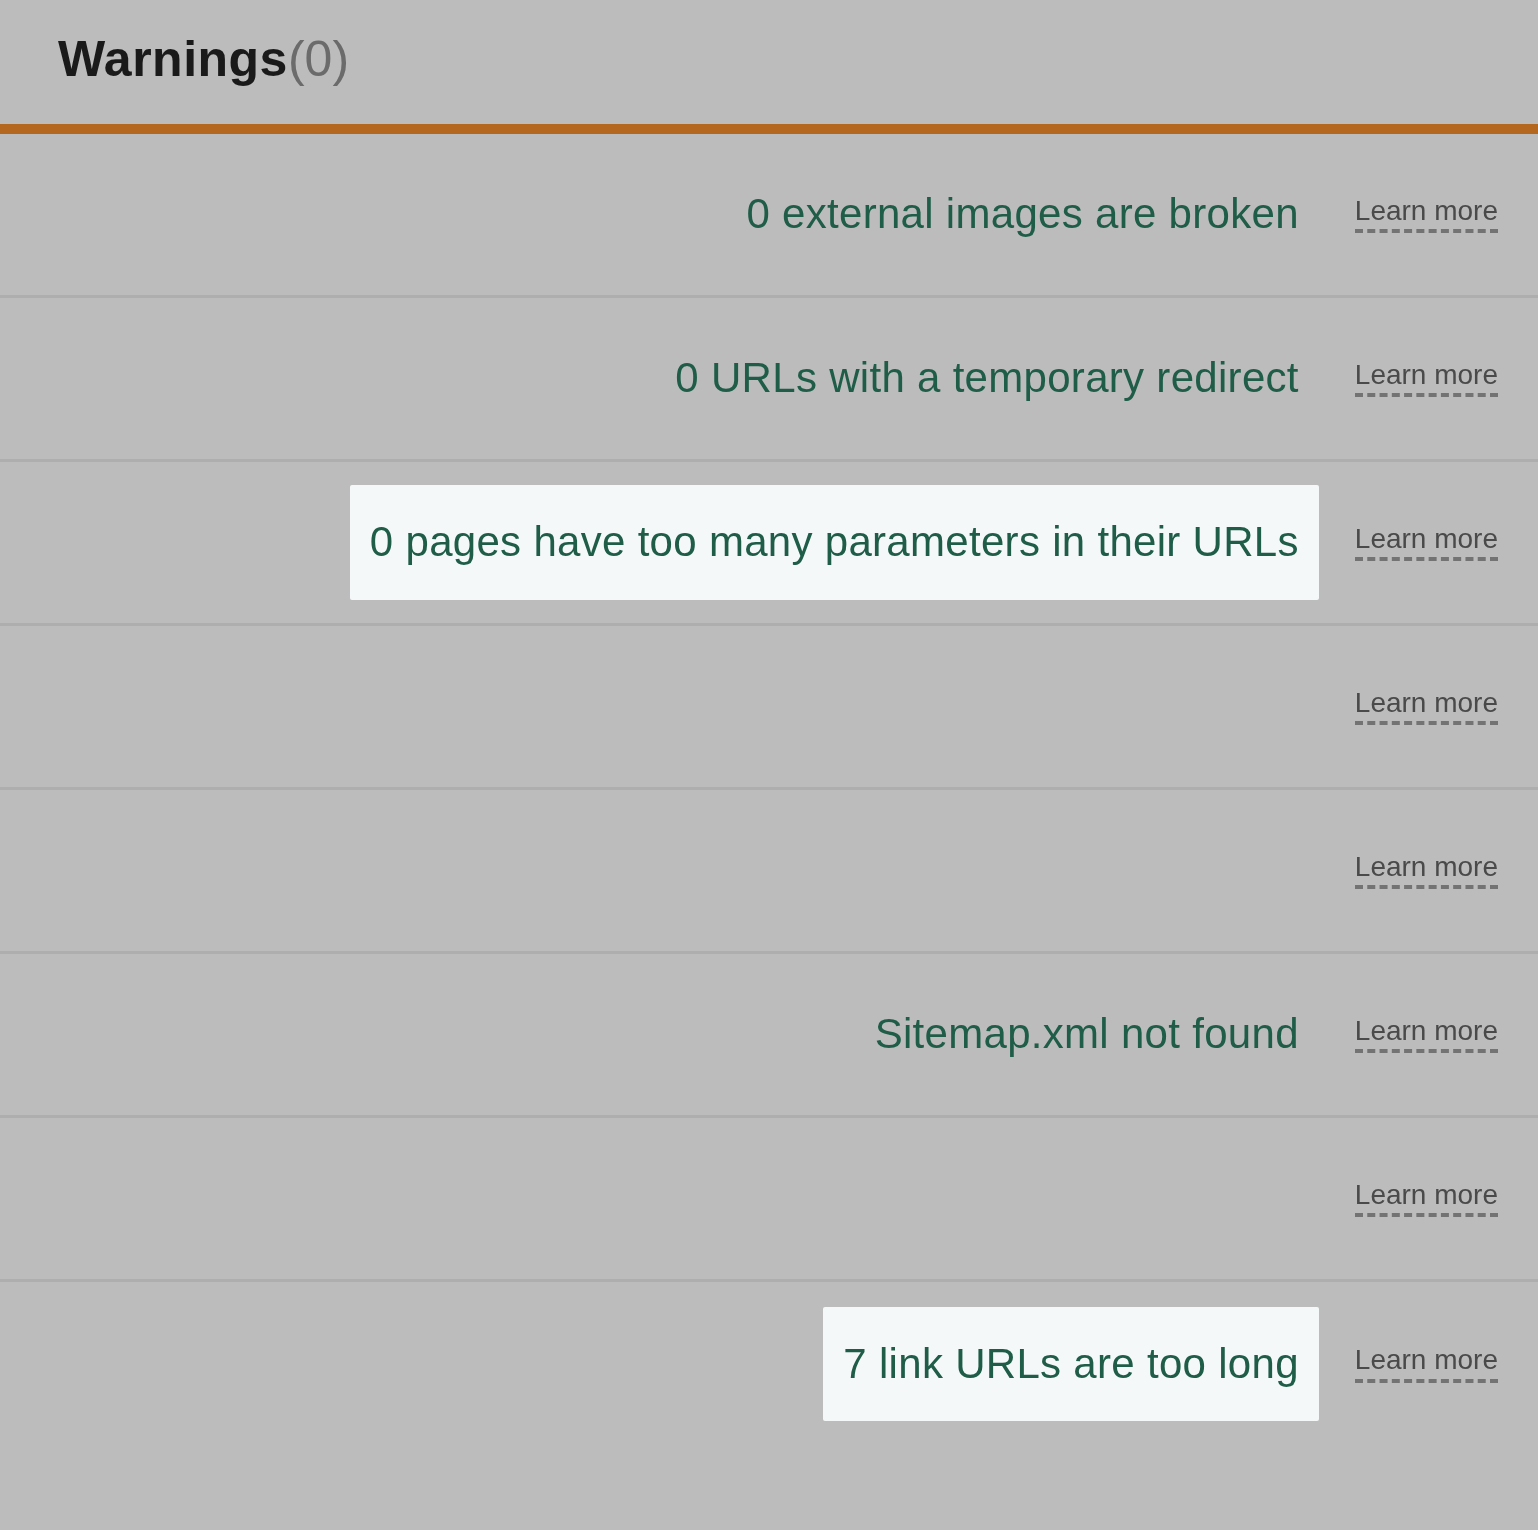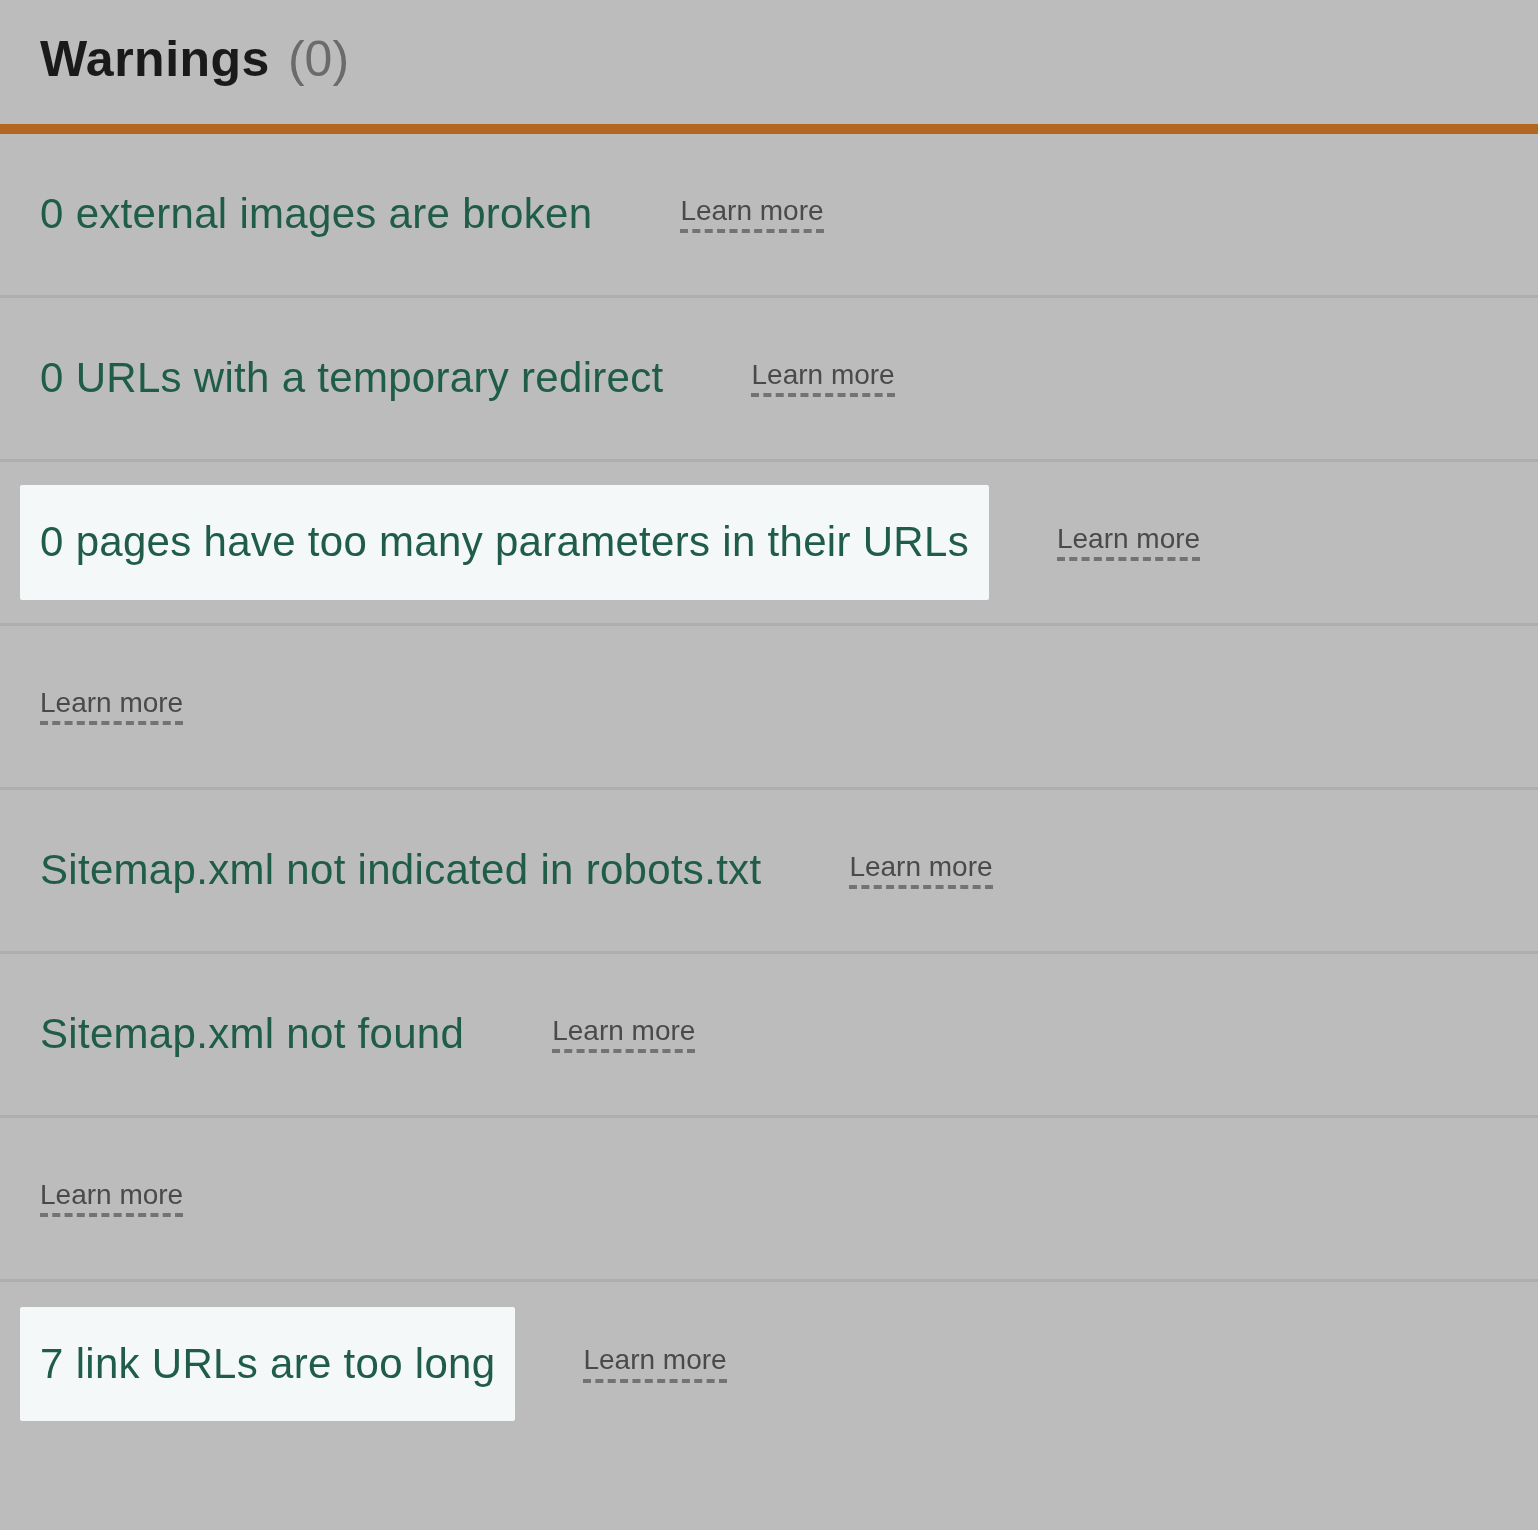--- a/index.html
+++ b/index.html
@@ -8,22 +8,21 @@
     font-family: -apple-system, BlinkMacSystemFont, "Segoe UI", Helvetica, Arial, sans-serif;
     background: #bcbcbc;
   }
   .page {
     width: 1538px;
     background: #bcbcbc;
   }
   .header {
     display: flex;
     align-items: flex-end;
-    padding: 30px 40px 36px 40px;
-    gap: 18px;
+    padding: 30px 40px 36px 58px;
   }
   .header-title {
     font-size: 50px;
     font-weight: 700;
     color: #1a1a1a;
     letter-spacing: 0.5px;
   }
   .header-count {
     font-size: 50px;
     font-weight: 400;
@@ -33,24 +32,25 @@
     height: 10px;
     width: 100%;
     background: #b3671f;
   }
   .list {
     width: 100%;
   }
   .row {
     display: flex;
     align-items: center;
-    gap: 88px;
+    gap: 56px;
     padding: 40px 40px 40px 40px;
     border-bottom: 3px solid #aeaeae;
     min-height: 164px;
+    justify-content: flex-end;
   }
   .row:last-child { border-bottom: none; }
   .warning-text {
     font-size: 42px;
     font-weight: 400;
     color: #1f5d48;
     line-height: 1.2;
     letter-spacing: 0.3px;
   }
   .warning-text.highlighted {
@@ -97,21 +97,20 @@
     <div class="row">
       <span class="warning-text highlighted">0 pages have too many parameters in their URLs</span>
       <span class="learn-more">Learn more</span>
     </div>
 
     <div class="row">
       <span class="learn-more">Learn more</span>
     </div>
 
     <div class="row">
-      <span class="warning-text">Sitemap.xml not indicated in robots.txt</span>
       <span class="learn-more">Learn more</span>
     </div>
 
     <div class="row">
       <span class="warning-text">Sitemap.xml not found</span>
       <span class="learn-more">Learn more</span>
     </div>
 
     <div class="row">
       <span class="learn-more">Learn more</span>

